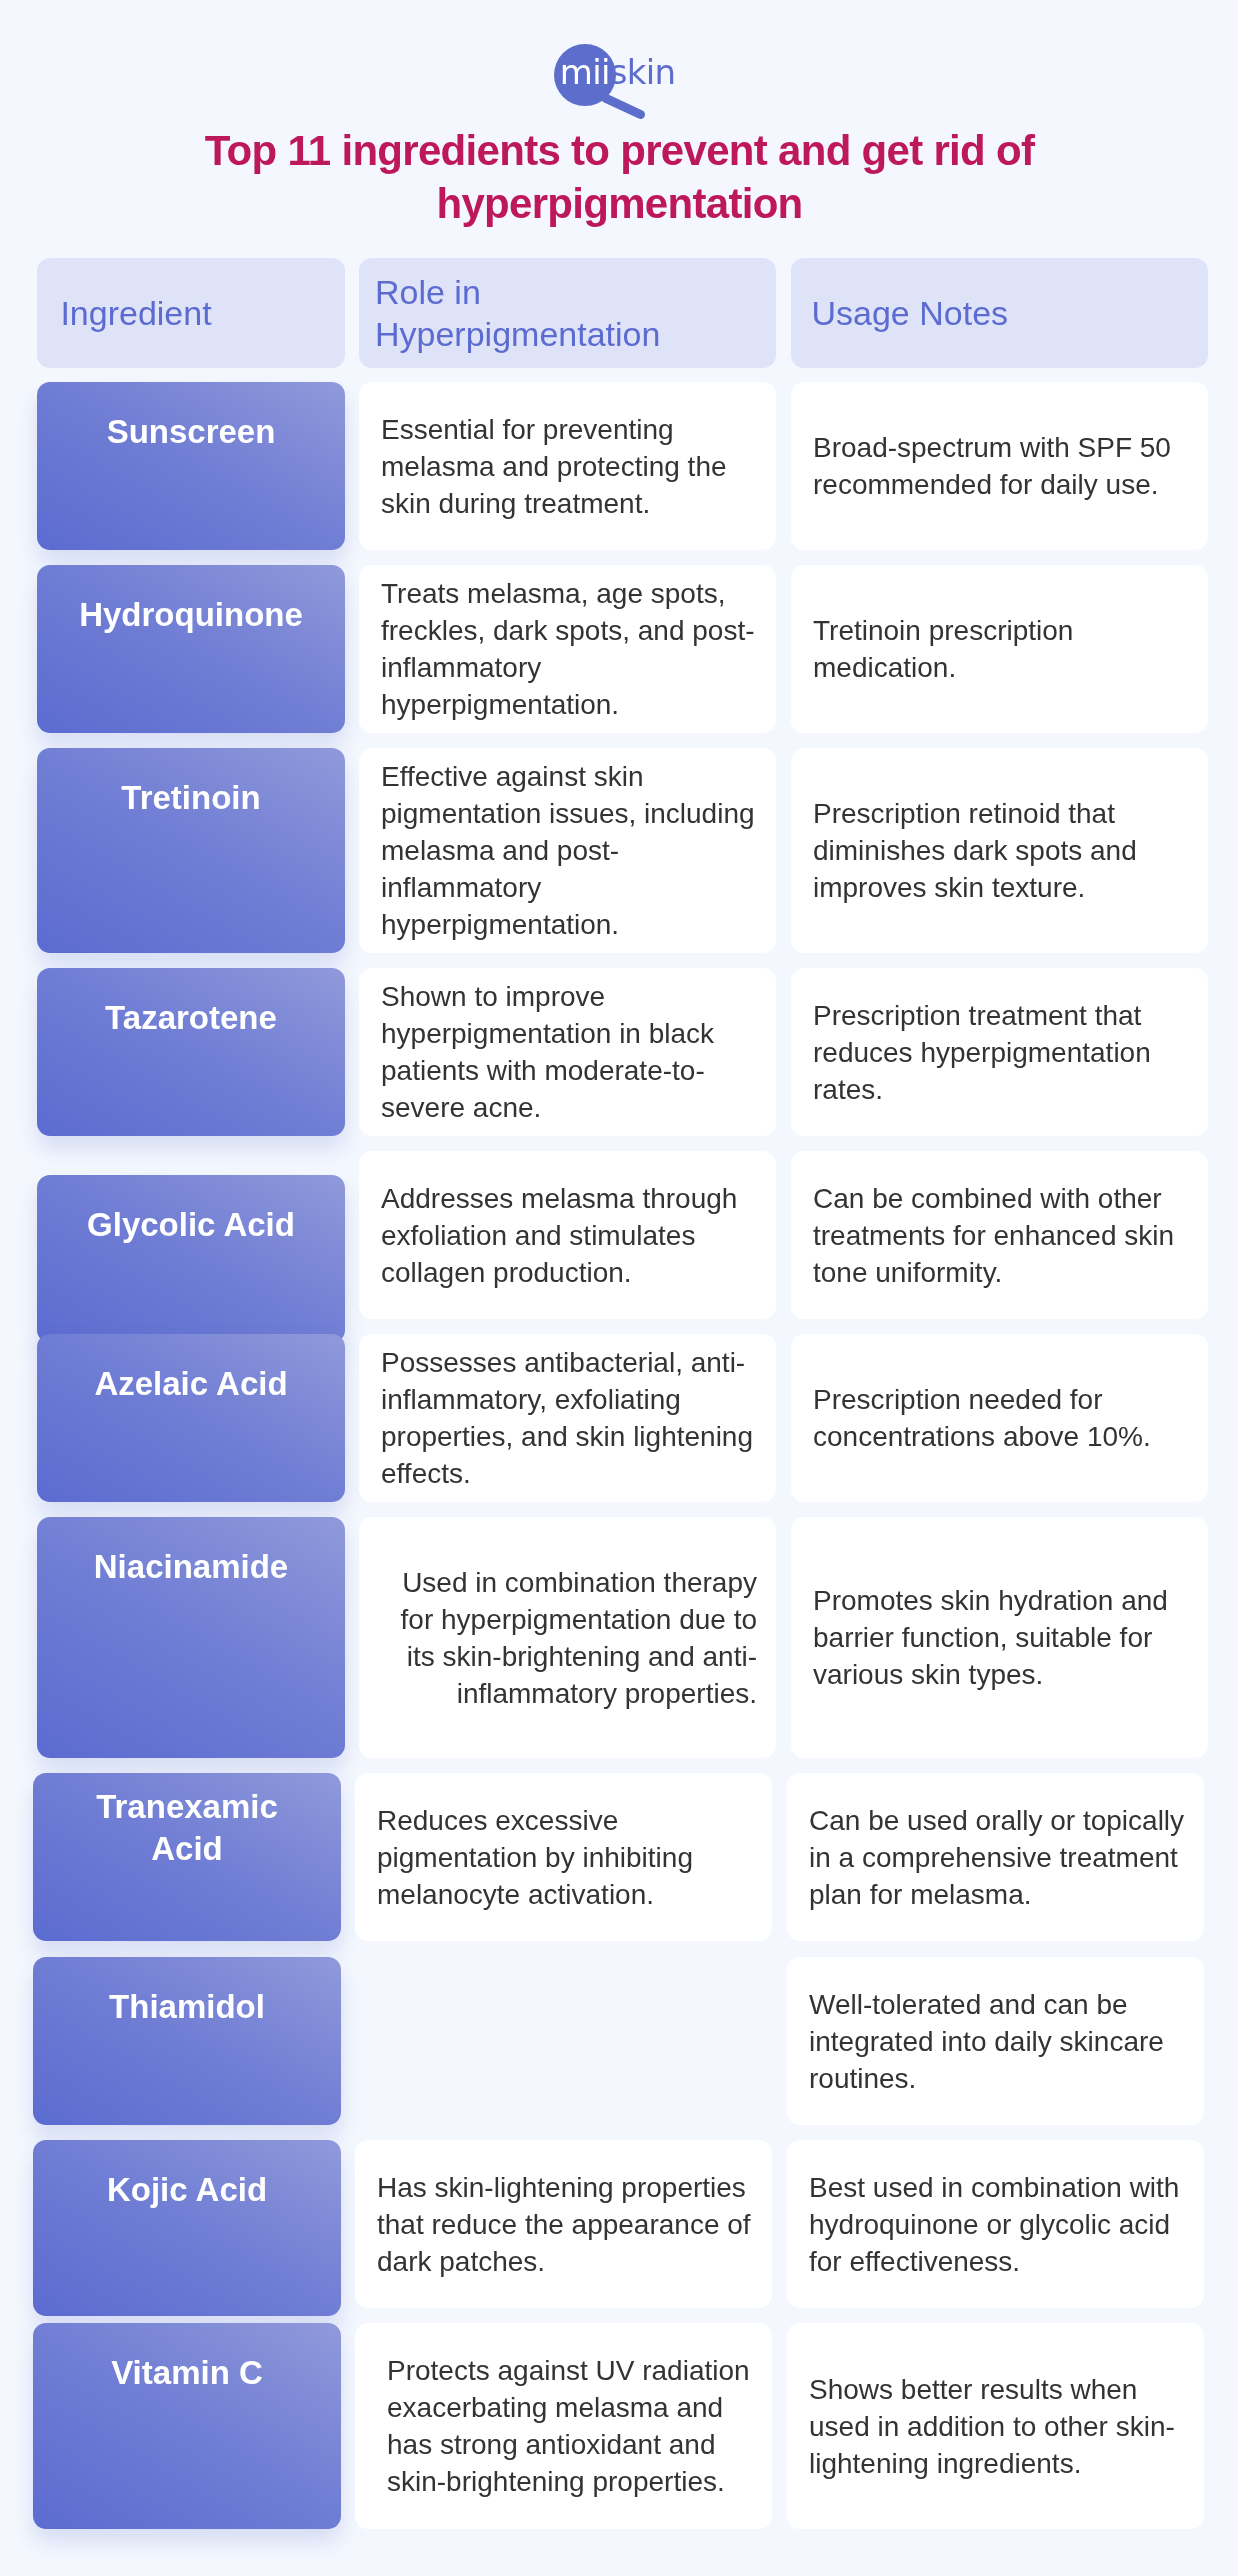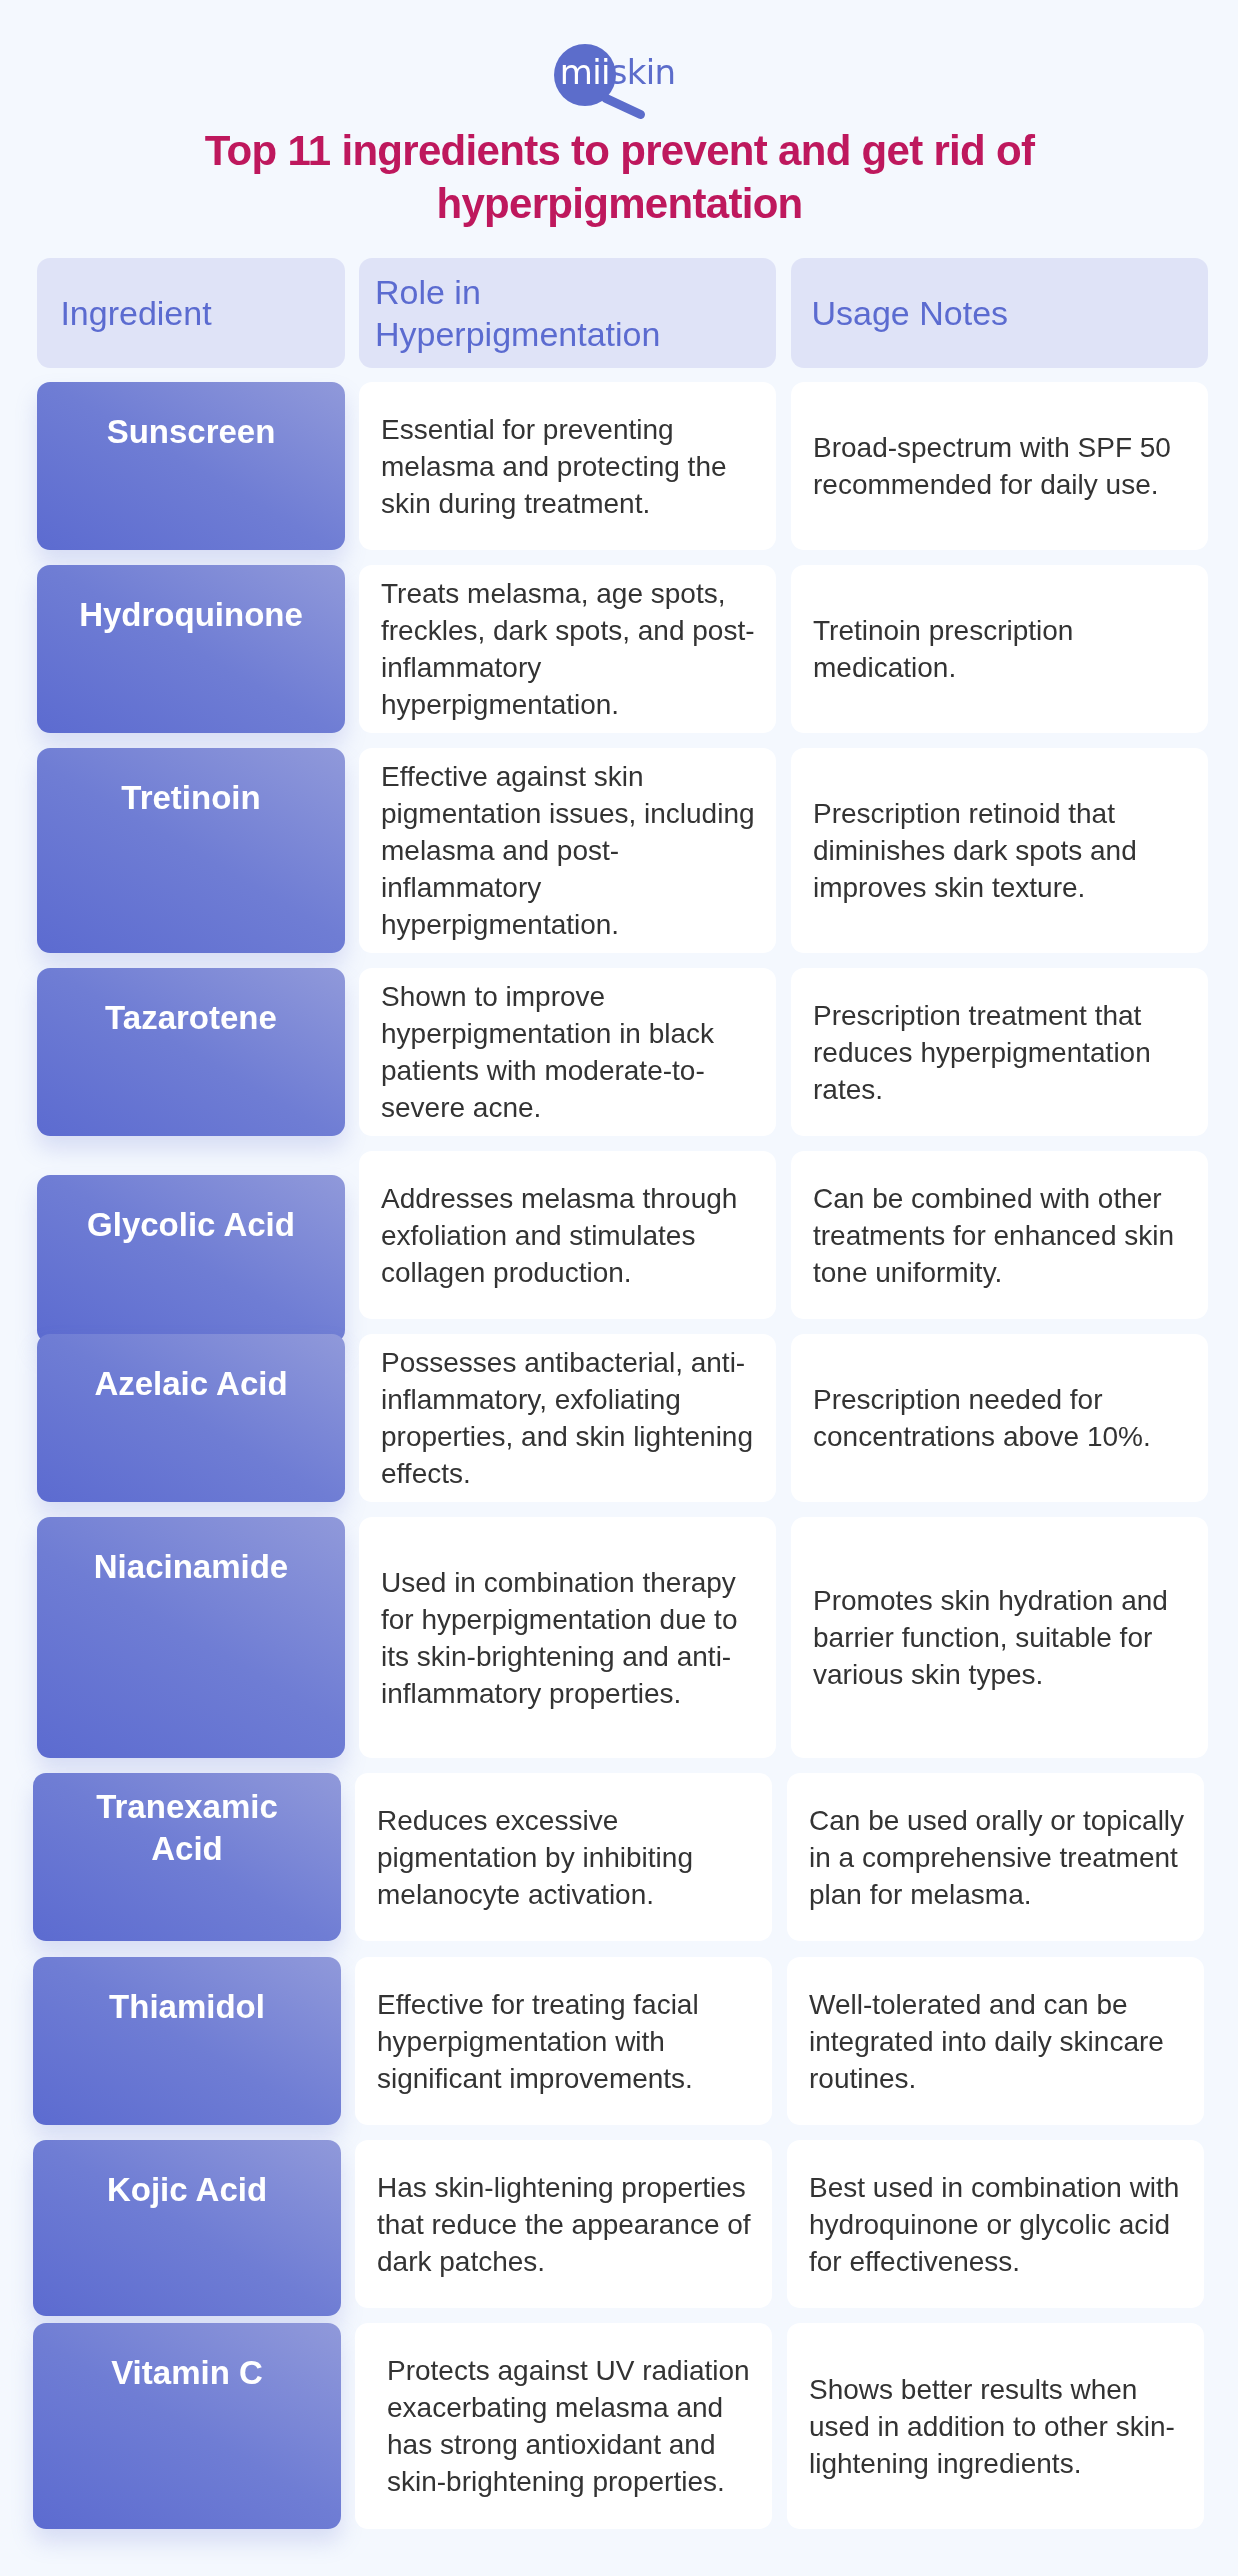--- a/index.html
+++ b/index.html
@@ -147,43 +147,40 @@
   <div class="cell txt" style="left:359px; top:1334px; width:417px; height:168px;">
       <span>Possesses antibacterial, anti-inflammatory, exfoliating properties, and skin lightening effects.</span>
     </div>
   <div class="cell txt" style="left:791px; top:1334px; width:417px; height:168px;">
       <span>Prescription needed for concentrations above 10%.</span>
     </div>
 
   <div class="cell ing" style="left:37px; top:1517px; width:308px; height:241px;">
       <span>Niacinamide</span>
     </div>
-  <div class="cell txt" style="left:359px; top:1517px; width:417px; height:241px;">
+  <div class="cell txt" style="left:359px; top:1517px; width:417px; height:241px;text-align:right;">
       <span>Used in combination therapy for hyperpigmentation due to its skin-brightening and anti-inflammatory properties.</span>
     </div>
   <div class="cell txt" style="left:791px; top:1517px; width:417px; height:241px;">
       <span>Promotes skin hydration and barrier function, suitable for various skin types.</span>
     </div>
 
   <div class="cell ing" style="left:33px; top:1773px; width:308px; height:168px; padding-top:13px;">
       <span style="width:220px;">Tranexamic Acid</span>
     </div>
   <div class="cell txt" style="left:355px; top:1773px; width:417px; height:168px;">
       <span>Reduces excessive pigmentation by inhibiting melanocyte activation.</span>
     </div>
   <div class="cell txt" style="left:787px; top:1773px; width:417px; height:168px;">
       <span>Can be used orally or topically in a comprehensive treatment plan for melasma.</span>
     </div>
 
   <div class="cell ing" style="left:33px; top:1957px; width:308px; height:168px;">
       <span>Thiamidol</span>
     </div>
-  <div class="cell txt" style="left:355px; top:1957px; width:417px; height:168px;">
-      <span>Effective for treating facial hyperpigmentation with significant improvements.</span>
-    </div>
   <div class="cell txt" style="left:787px; top:1957px; width:417px; height:168px;">
       <span>Well-tolerated and can be integrated into daily skincare routines.</span>
     </div>
 
   <div class="cell ing" style="left:33px; top:2140px; width:308px; height:176px;">
       <span>Kojic Acid</span>
     </div>
   <div class="cell txt" style="left:355px; top:2140px; width:417px; height:168px;">
       <span>Has skin-lightening properties that reduce the appearance of dark patches.</span>
     </div>

